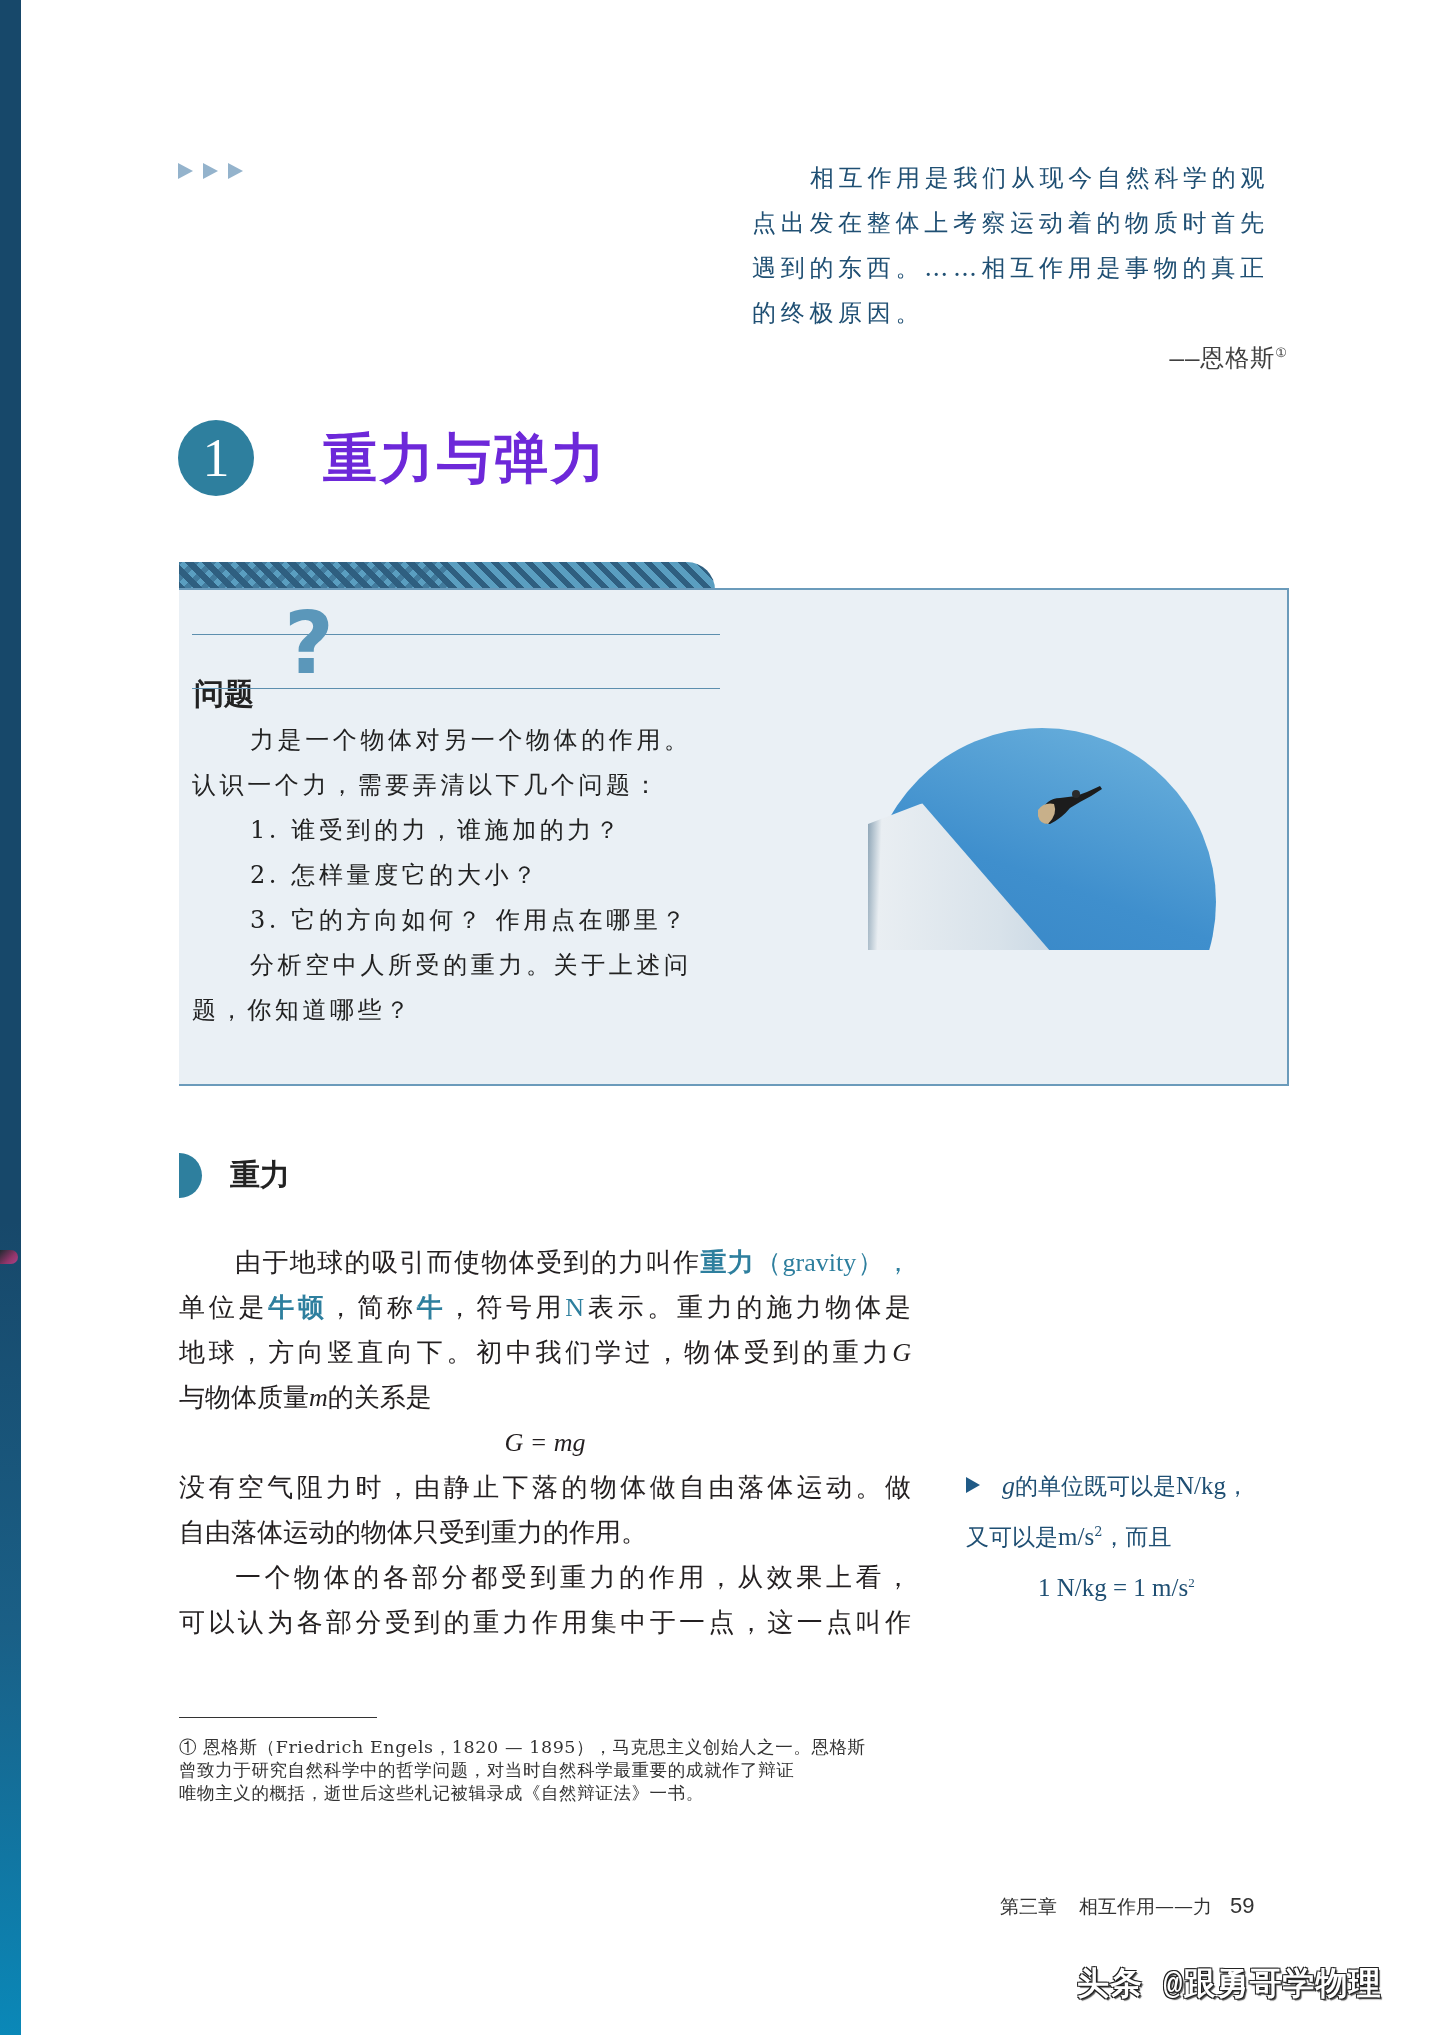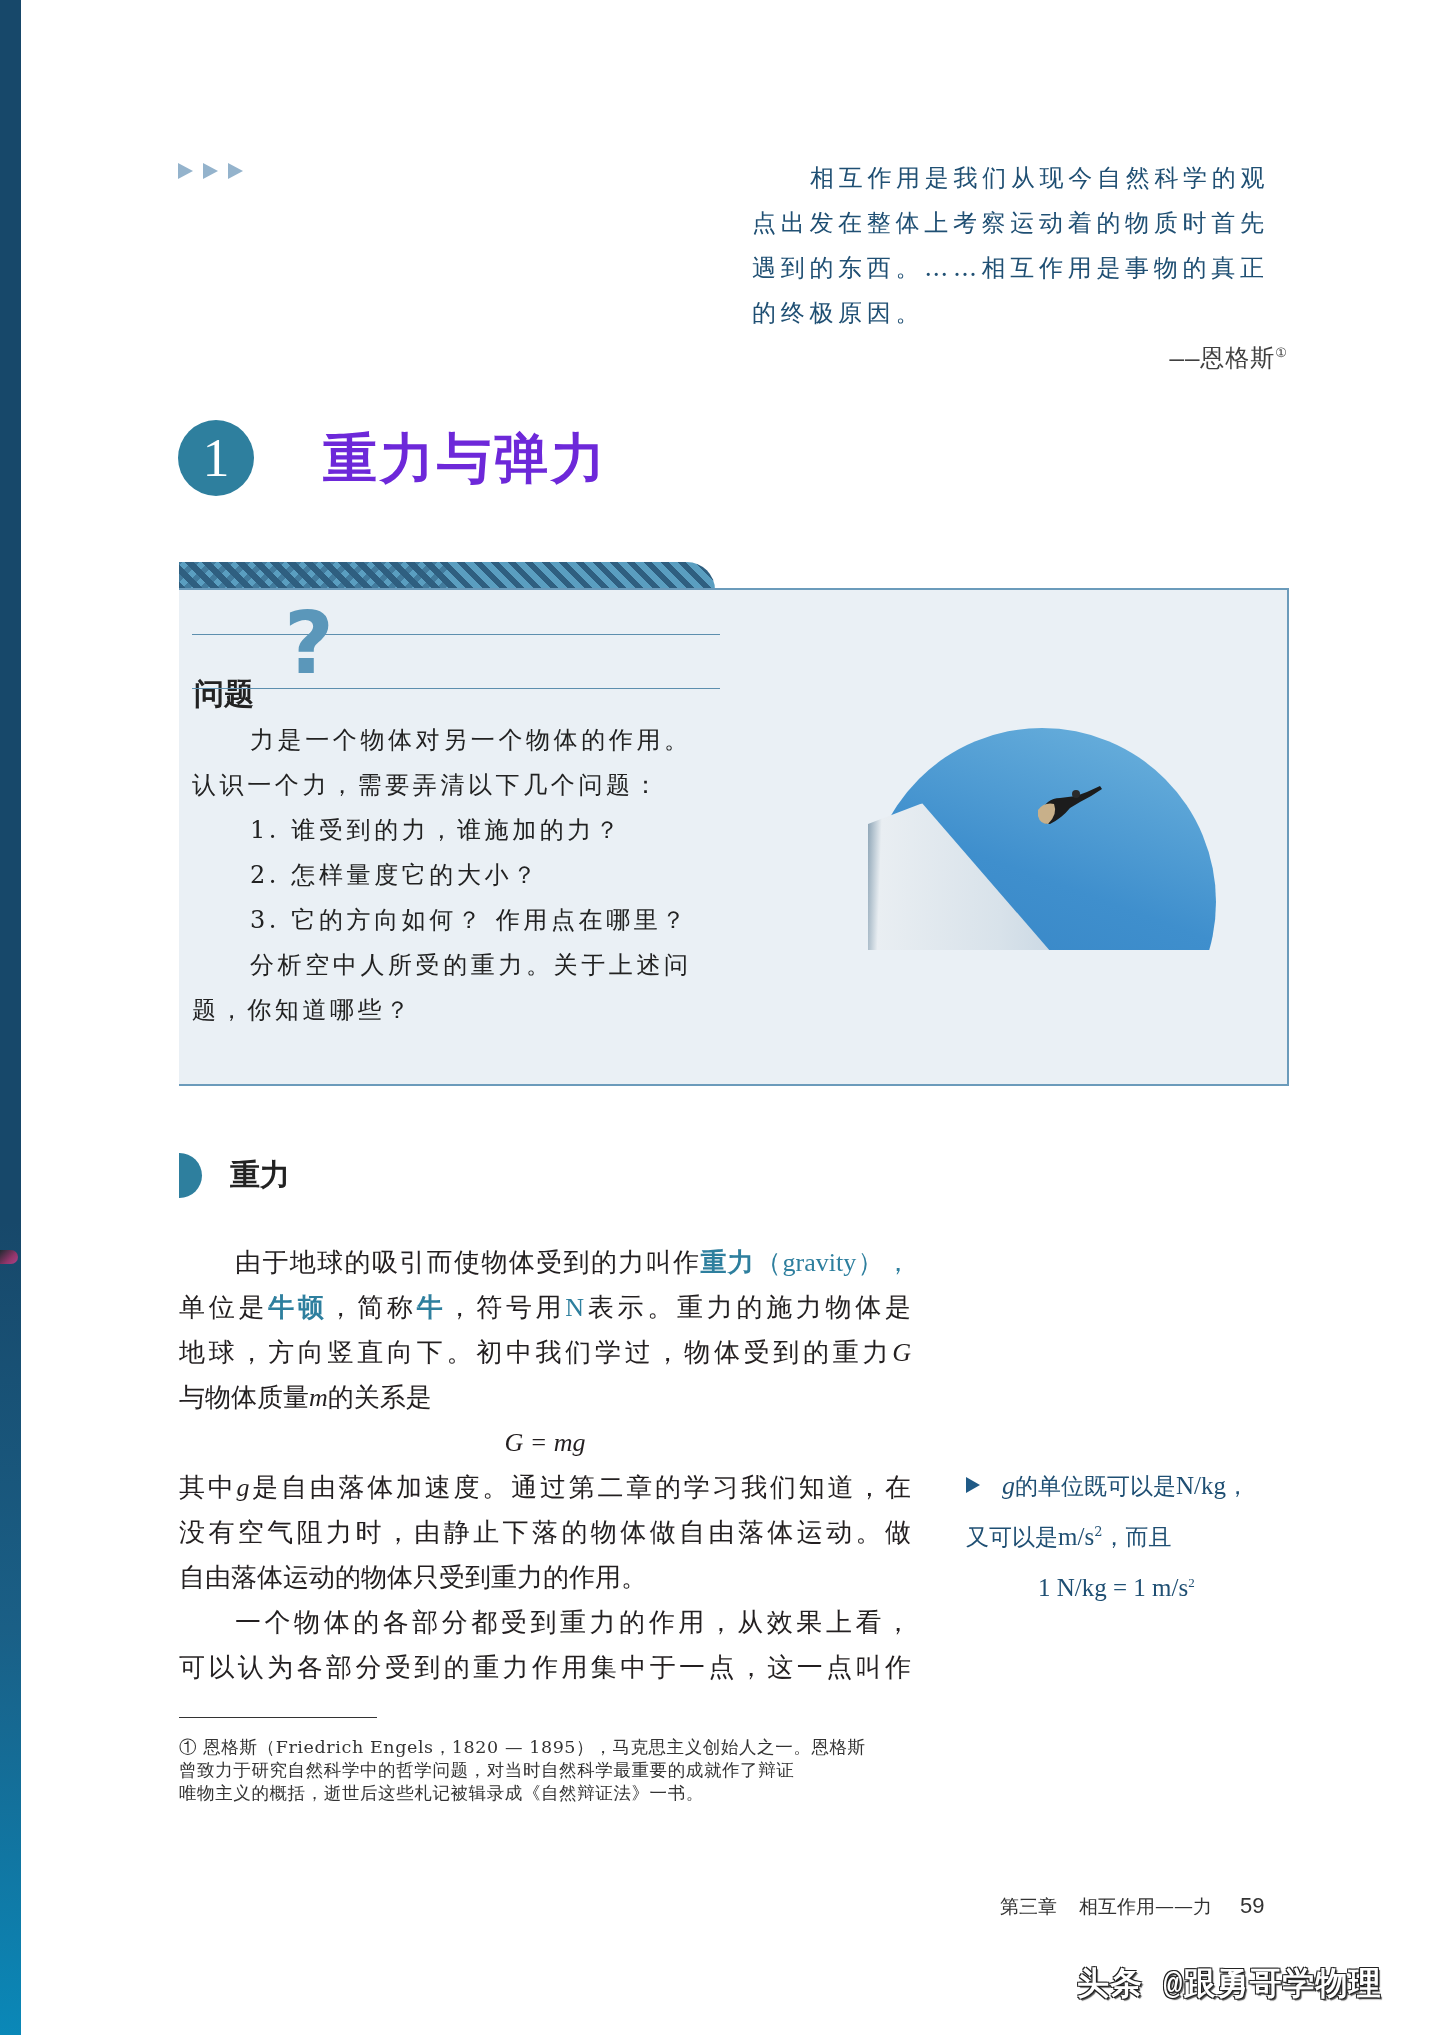--- a/index.html
+++ b/index.html
@@ -134,21 +134,21 @@
     position: absolute; left: 179px; top: 1736px; width: 740px; font-family: "DejaVu Serif", serif;
     font-size: 17.5px; line-height: 23px; color: #333; letter-spacing: 0.6px;
   }
   .footnote .fn-line { white-space: nowrap; display: block; }
 
   .running-footer {
     position: absolute; left: 1000px; top: 1893px; font-family: "DejaVu Serif", serif; font-size: 19px;
     color: #333; white-space: nowrap;
   }
   .running-footer .gap { display: inline-block; width: 22px; }
-  .running-footer .pnum { font-family: "Liberation Sans", sans-serif; font-size: 22px; margin-left: 28px; }
+  .running-footer .pnum { font-family: "Liberation Sans", sans-serif; font-size: 22px; margin-left: 18px; }
 
   .watermark {
     position: absolute; left: 1077px; top: 1962px; font-family: Liberation Mono, monospace; font-size: 32px;
     color: #ffffff; font-weight: bold; letter-spacing: 1px;
     text-shadow: -1px -1px 0 #222, 1px -1px 0 #222, -1px 1px 0 #222, 1px 1px 0 #222, 2px 2px 1px #555;
   }
 </style>
 </head>
 <body>
 
@@ -204,21 +204,20 @@
 
 <div class="h2-marker"></div>
 <div class="h2-title">重力</div>
 
 <div class="body-text">
   <span class="b-line ind"><span>由于地球的吸引而使物体受到的力叫作</span><span class="kw">重力</span><span class="kw-en">（gravity），</span></span>
   <span class="b-line"><span>单位是</span><span class="kw">牛顿</span><span>，简称</span><span class="kw">牛</span><span>，符号用</span><span class="kw-en">N</span><span>表示。重力的施力物体是</span></span>
   <span class="b-line"><span>地球，方向竖直向下。初中我们学过，物体受到的重力</span><span class="var">G</span></span>
   <span class="b-line last"><span>与物体质量</span><span class="var">m</span><span>的关系是</span></span>
   <span class="b-line formula">G = mg</span>
-  <span class="b-line"><span>其中</span><span class="var">g</span><span>是自由落体加速度。通过第二章的学习我们知道，在</span></span>
   <span class="b-line">没有空气阻力时，由静止下落的物体做自由落体运动。做</span>
   <span class="b-line last">自由落体运动的物体只受到重力的作用。</span>
   <span class="b-line ind">一个物体的各部分都受到重力的作用，从效果上看，</span>
   <span class="b-line">可以认为各部分受到的重力作用集中于一点，这一点叫作</span>
 </div>
 
 <div class="sidenote">
   <span class="sn-line"><span class="tri"></span><span class="sn-var">g</span><span>的单位既可以是</span><span class="en">N/kg</span><span>，</span></span>
   <span class="sn-line"><span>又可以是</span><span class="en">m/s</span><sup>2</sup><span>，而且</span></span>
   <span class="sn-line eq"><span>1 N/kg = 1 m/s</span><sup>2</sup></span>

